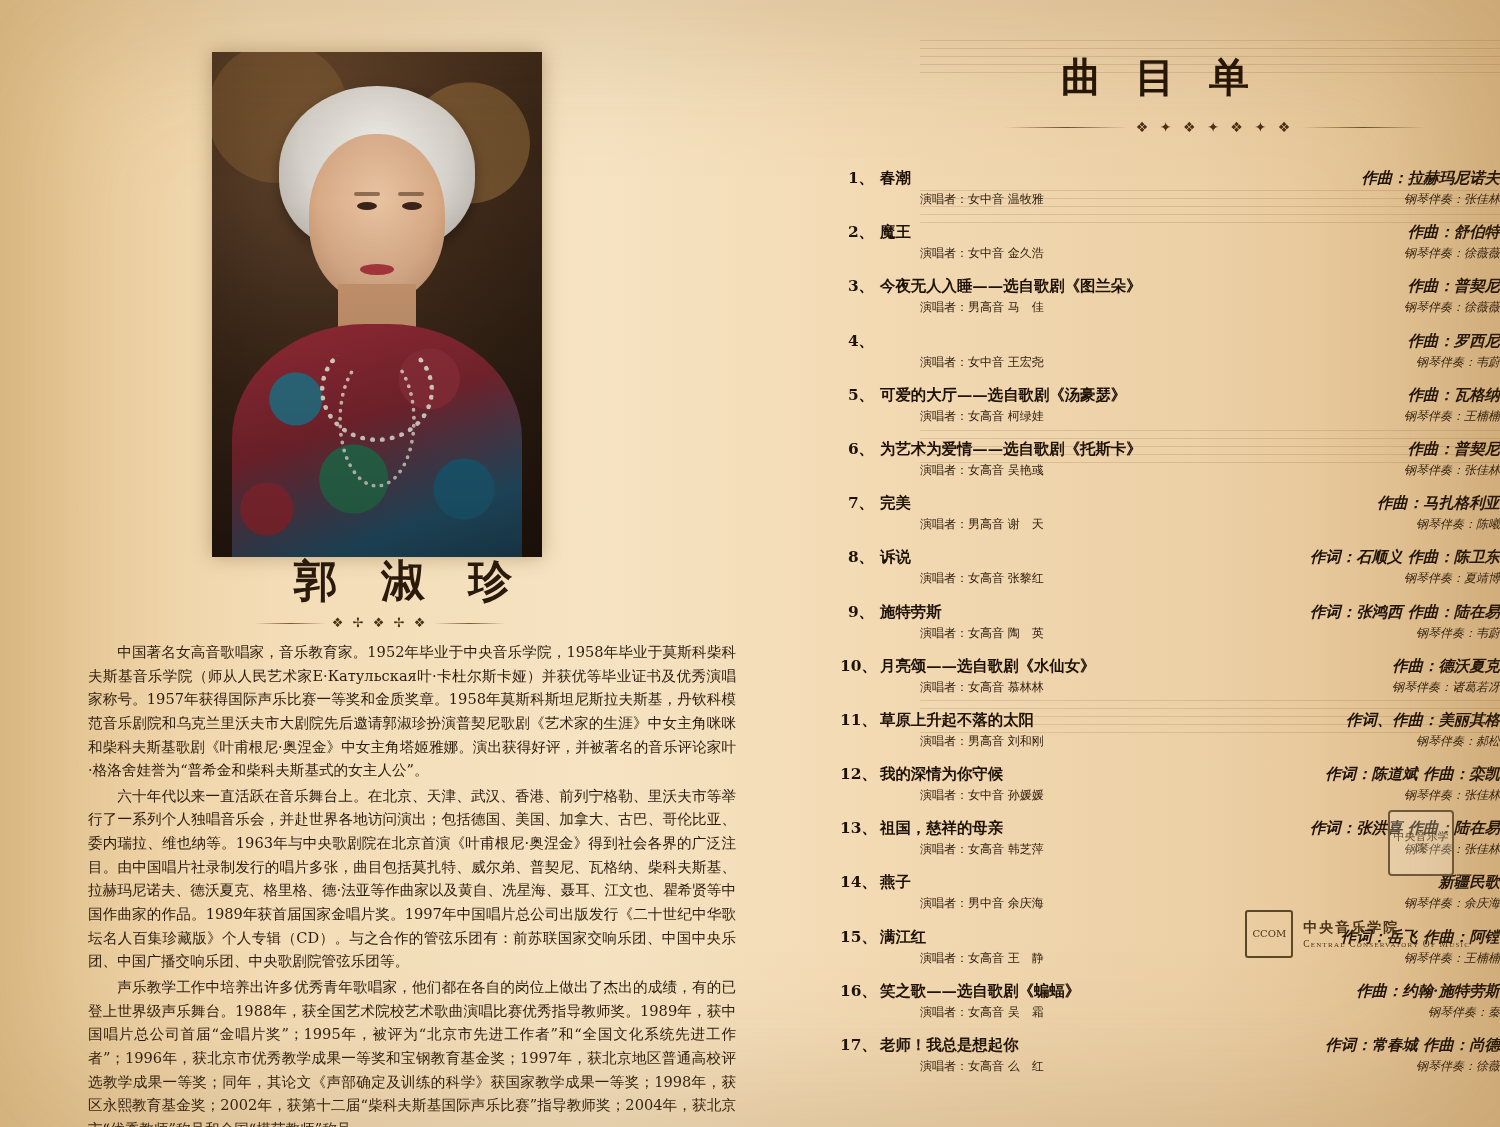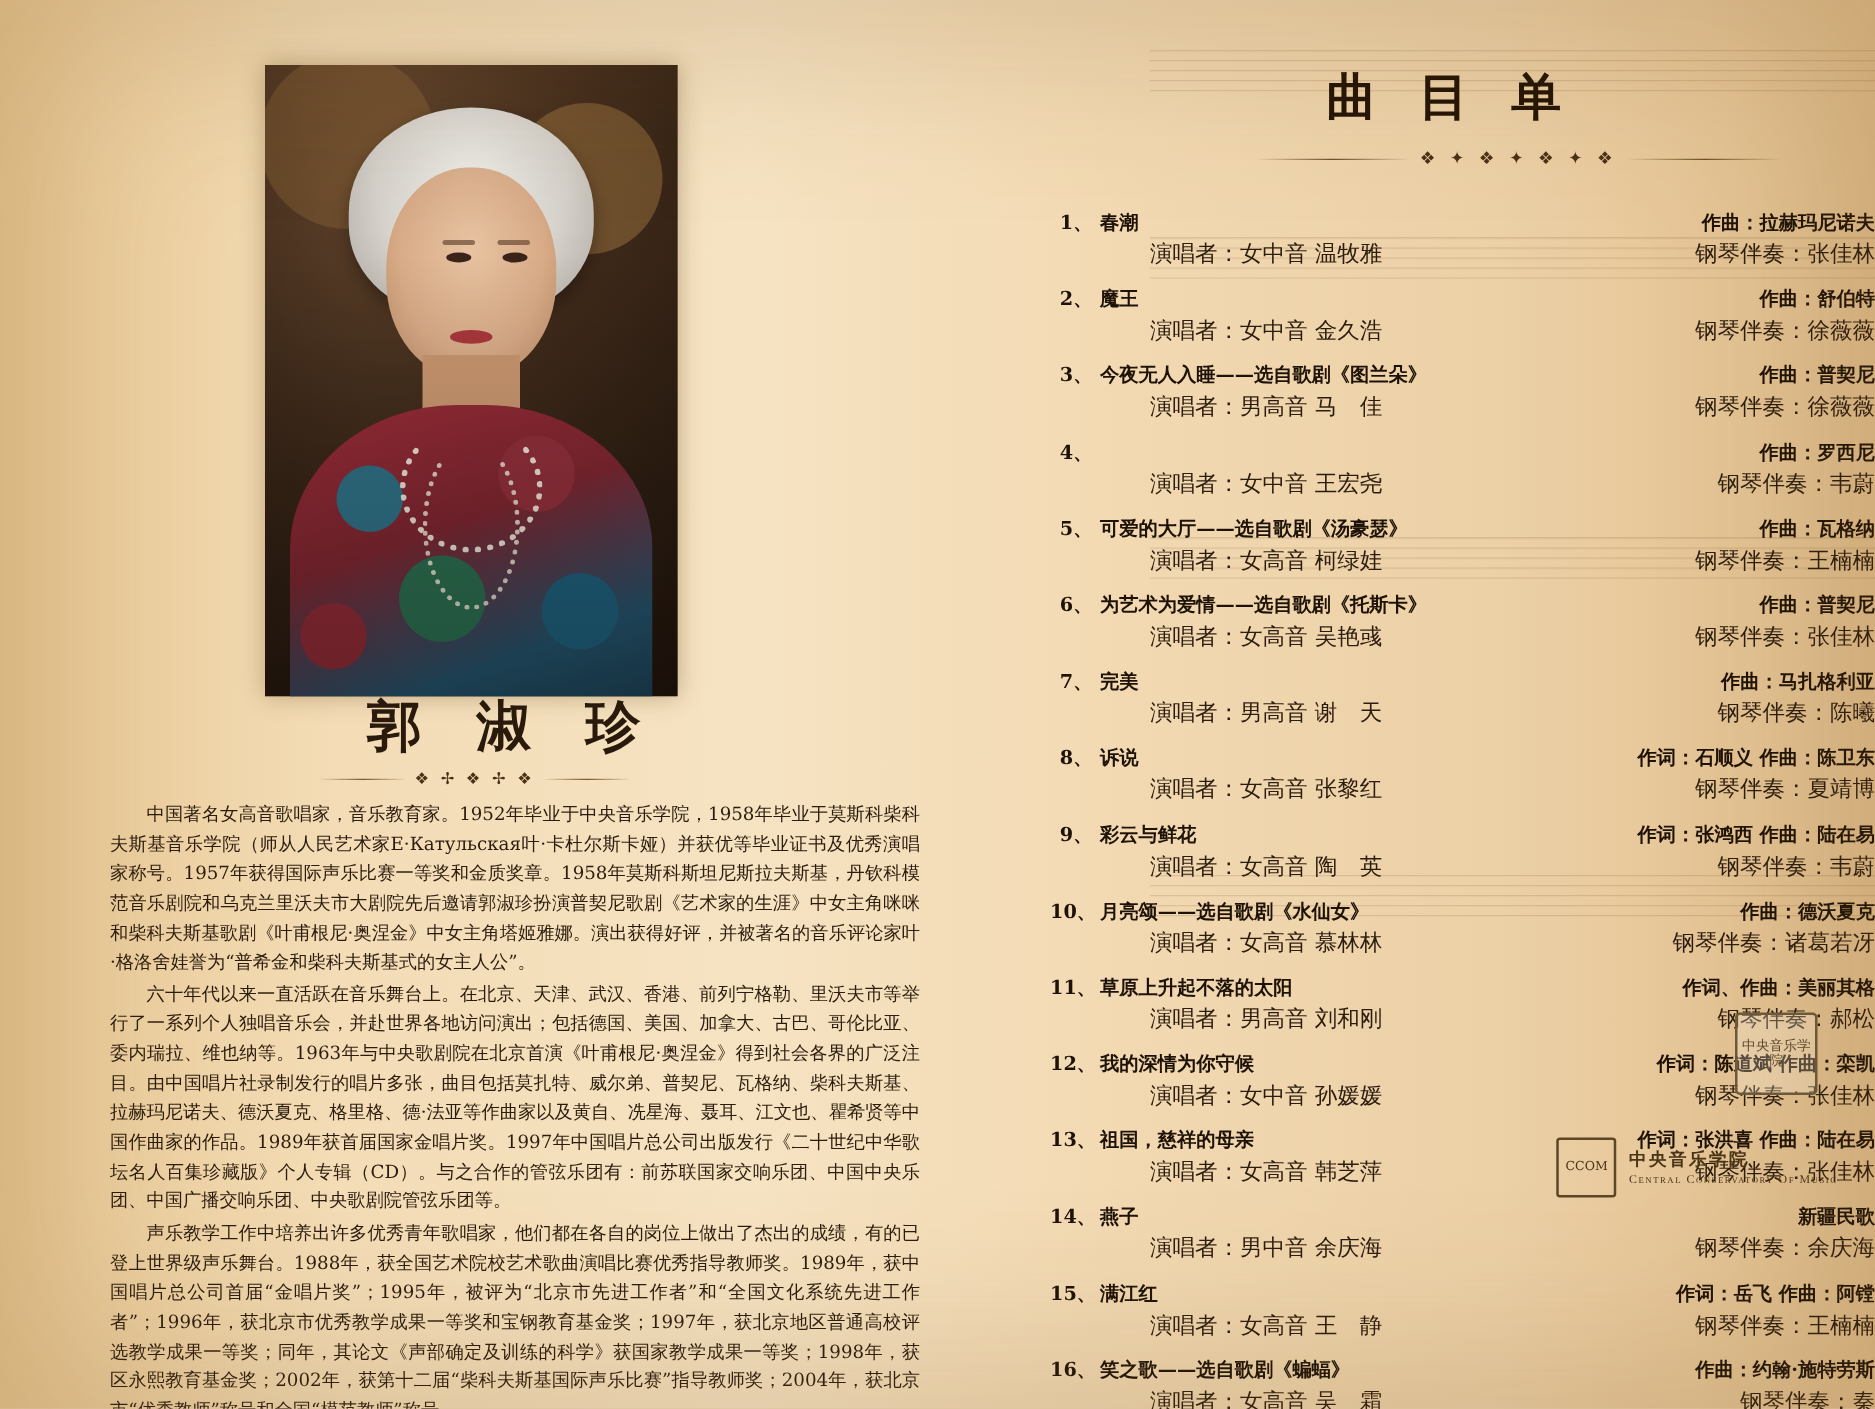--- a/index.html
+++ b/index.html
@@ -160,26 +160,26 @@
     position:absolute; left:20px; top:168px; width:660px;
   }
   .item { margin-bottom:14.2px; }
   .item-row1 {
     display:flex; align-items:baseline; justify-content:space-between;
     font-size:15.4px; font-weight:bold; color:#1e1206;
     font-family:"DejaVu Serif","Liberation Serif", serif;
   }
   .item-row2 {
     display:flex; align-items:baseline; justify-content:flex-end;
-    font-size:18px; color:#2b1c0d; margin-top:2px;
+    font-size:12px; color:#2b1c0d; margin-top:2px;
     font-family:"DejaVu Serif","Liberation Serif", serif;
   }
   .num { width:34px; text-align:right; flex:none; padding-right:6px; }
   .title { flex:1; }
-  .credit { flex:none; text-align:right; white-space:nowrap; }
+  .credit { flex:none; text-align:right; white-space:nowrap;font-style:italic; }
   .performer { flex:1; padding-left:40px; }
   .item-row2 .num { visibility:hidden; }
 
   
   .seal {
     position:absolute; right:46px; bottom:106px;
     width:62px; height:62px;
     border:2px solid #6d5a3c; border-radius:4px;
     display:flex; align-items:center; justify-content:center;
     color:#5d4a2e; font-size:11px; line-height:1.1; text-align:center;
@@ -375,21 +375,21 @@
         <div class="item-row2">
           <span class="num">0</span>
           <span class="performer">演唱者：女高音  张黎红</span>
           <span class="credit">钢琴伴奏：夏靖博</span>
         </div>
       </div>
 
       <div class="item">
         <div class="item-row1">
           <span class="num">9、</span>
-          <span class="title">彩云与鲜花</span>
+          <span class="title">施特劳斯</span>
           <span class="credit">作词：张鸿西  作曲：陆在易</span>
         </div>
         <div class="item-row2">
           <span class="num">0</span>
           <span class="performer">演唱者：女高音  陶　英</span>
           <span class="credit">钢琴伴奏：韦蔚</span>
         </div>
       </div>
 
       <div class="item">

